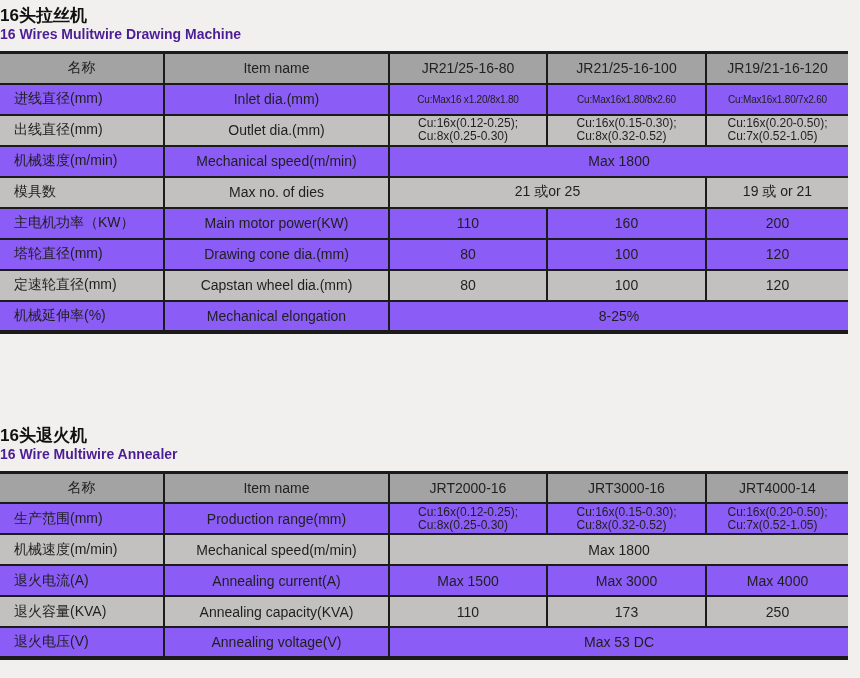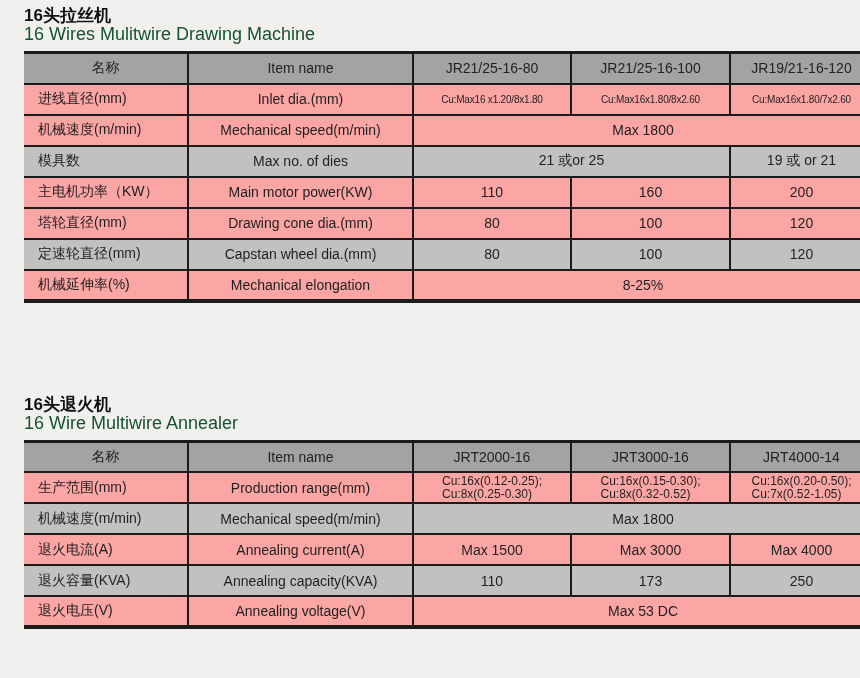--- a/index.html
+++ b/index.html
@@ -3,24 +3,24 @@
 <meta charset="utf-8">
 <style>
   * { margin:0; padding:0; box-sizing:border-box; }
   html,body { width:860px; height:678px; }
   body {
     background:#f2f0ee;
     font-family:"Liberation Sans","DejaVu Sans",sans-serif;
     color:#1f1f1f;
     overflow:hidden;
   }
-  .sheet { width:860px; height:678px; padding:6px 4px 0 24px; }
+  .sheet { width:860px; height:678px; padding:6px 4px 0 0; }
 
   .title-cn { font-size:17px; font-weight:bold; line-height:20px; color:#111; }
-  .title-en { font-size:18px; line-height:17px; margin-bottom:8px; color:#14532d; }
+  .title-en { font-size:14px; line-height:17px; margin-bottom:8px; color:#4c1d95;font-weight:bold; }
 
   table.spec {
     width:848px;
     border-collapse:collapse;
     table-layout:fixed;
     border-top:3px solid #1b1b1b;
     border-bottom:4px solid #1b1b1b;
   }
   .spec col.c1{ width:164px; }
   .spec col.c2{ width:225px; }
@@ -35,21 +35,21 @@
     text-align:center;
     font-size:14px;
     font-weight:normal;
     padding:0 2px;
     overflow:hidden;
   }
   .spec tr > *:not(:first-child) { border-left:2px solid #1b1b1b; }
 
   .spec thead th { background:#a3a3a3; color:#222; }
   tr.gray  td { background:#c2c1bf; }
-  tr.white td { background:#fca5a5; }
+  tr.white td { background:#8b5cf6; }
 
   td.cn { text-align:left; padding-left:14px; }
   td.sm  { font-size:12px; line-height:13px; }
   td.md  { font-size:10px; letter-spacing:-0.2px; }
   .blk { display:inline-block; text-align:left; white-space:pre-line; }
   td.v { white-space:pre-line; }
 </style>
 </head>
 <body>
 
@@ -75,20 +75,30 @@
         <th>JR19/21-16-120</th>
       </tr>
     </thead>
     <tbody>
       <tr class="white">
         <td class="cn">进线直径(mm)</td>
         <td>Inlet dia.(mm)</td>
         <td class="md">Cu:Max16 x1.20/8x1.80</td>
         <td class="md">Cu:Max16x1.80/8x2.60</td>
         <td class="md">Cu:Max16x1.80/7x2.60</td>
+      </tr>
+      <tr class="gray">
+        <td class="cn">出线直径(mm)</td>
+        <td>Outlet dia.(mm)</td>
+        <td class="sm"><span class="blk">Cu:16x(0.12-0.25);
+Cu:8x(0.25-0.30)</span></td>
+        <td class="sm"><span class="blk">Cu:16x(0.15-0.30);
+Cu:8x(0.32-0.52)</span></td>
+        <td class="sm"><span class="blk">Cu:16x(0.20-0.50);
+Cu:7x(0.52-1.05)</span></td>
       </tr>
       <tr class="white">
         <td class="cn">机械速度(m/min)</td>
         <td>Mechanical speed(m/min)</td>
         <td class="v" colspan="3">Max 1800</td>
       </tr>
       <tr class="gray">
         <td class="cn">模具数</td>
         <td>Max no. of dies</td>
         <td colspan="2">21 或or 25</td>

